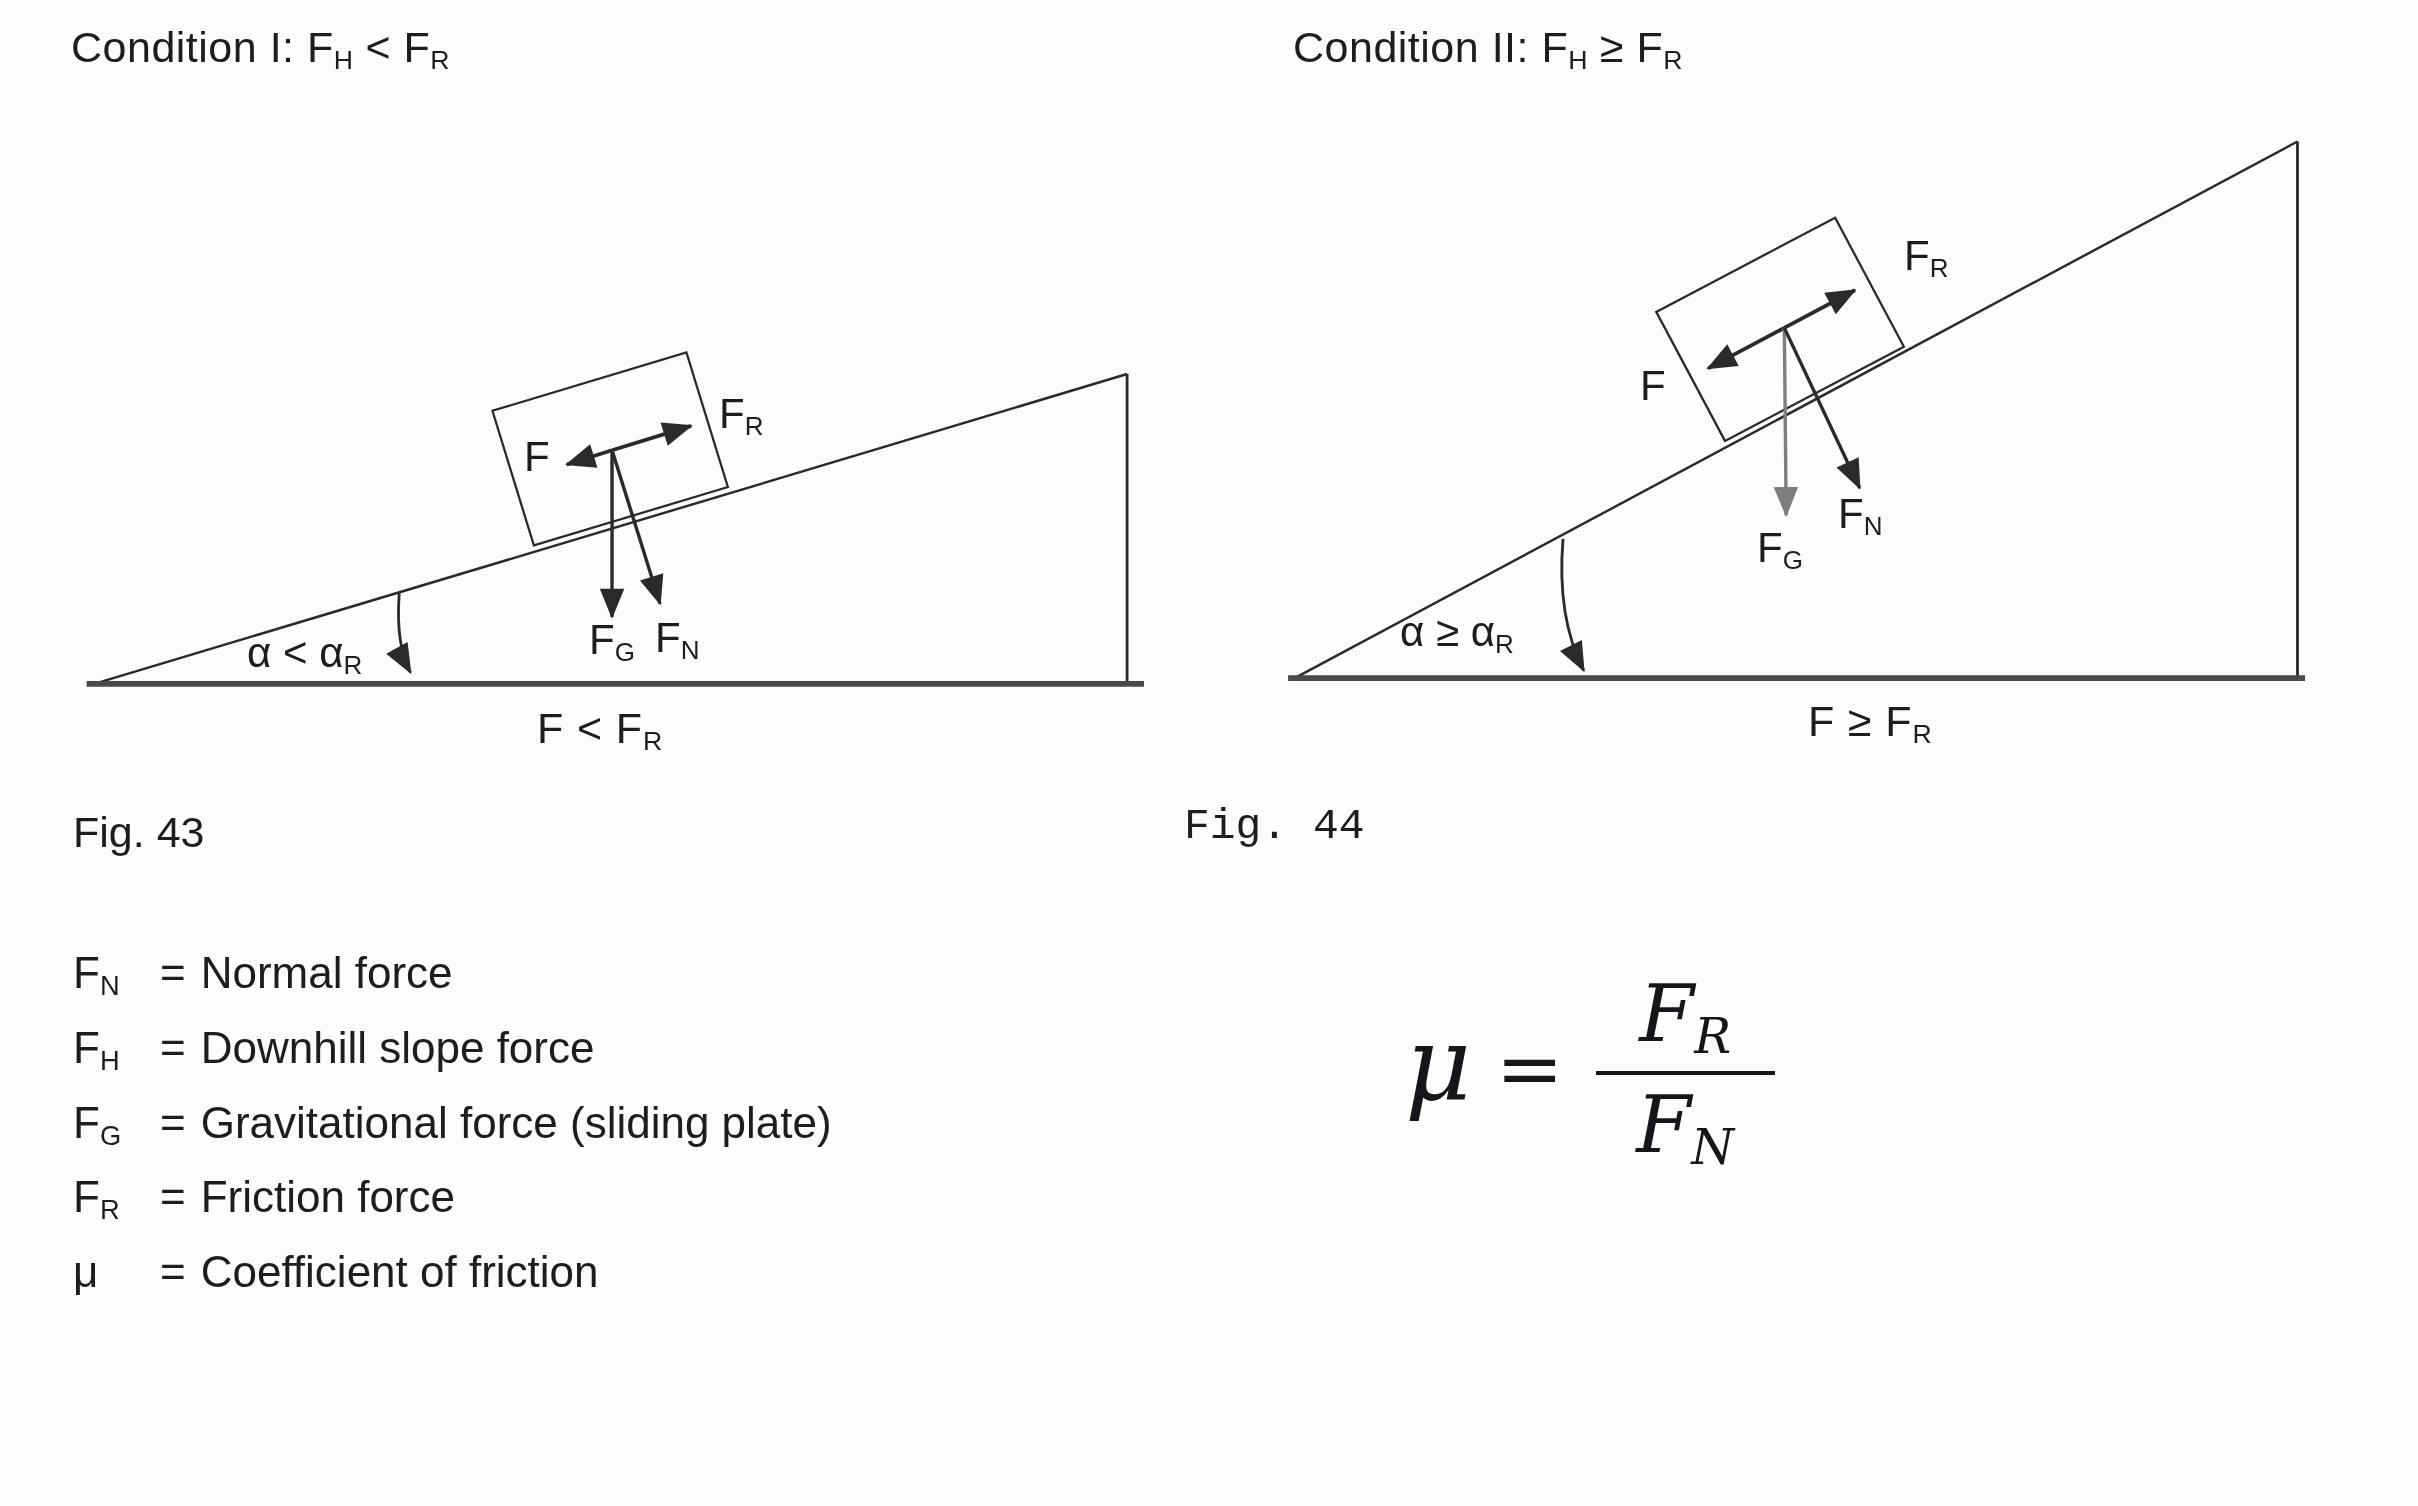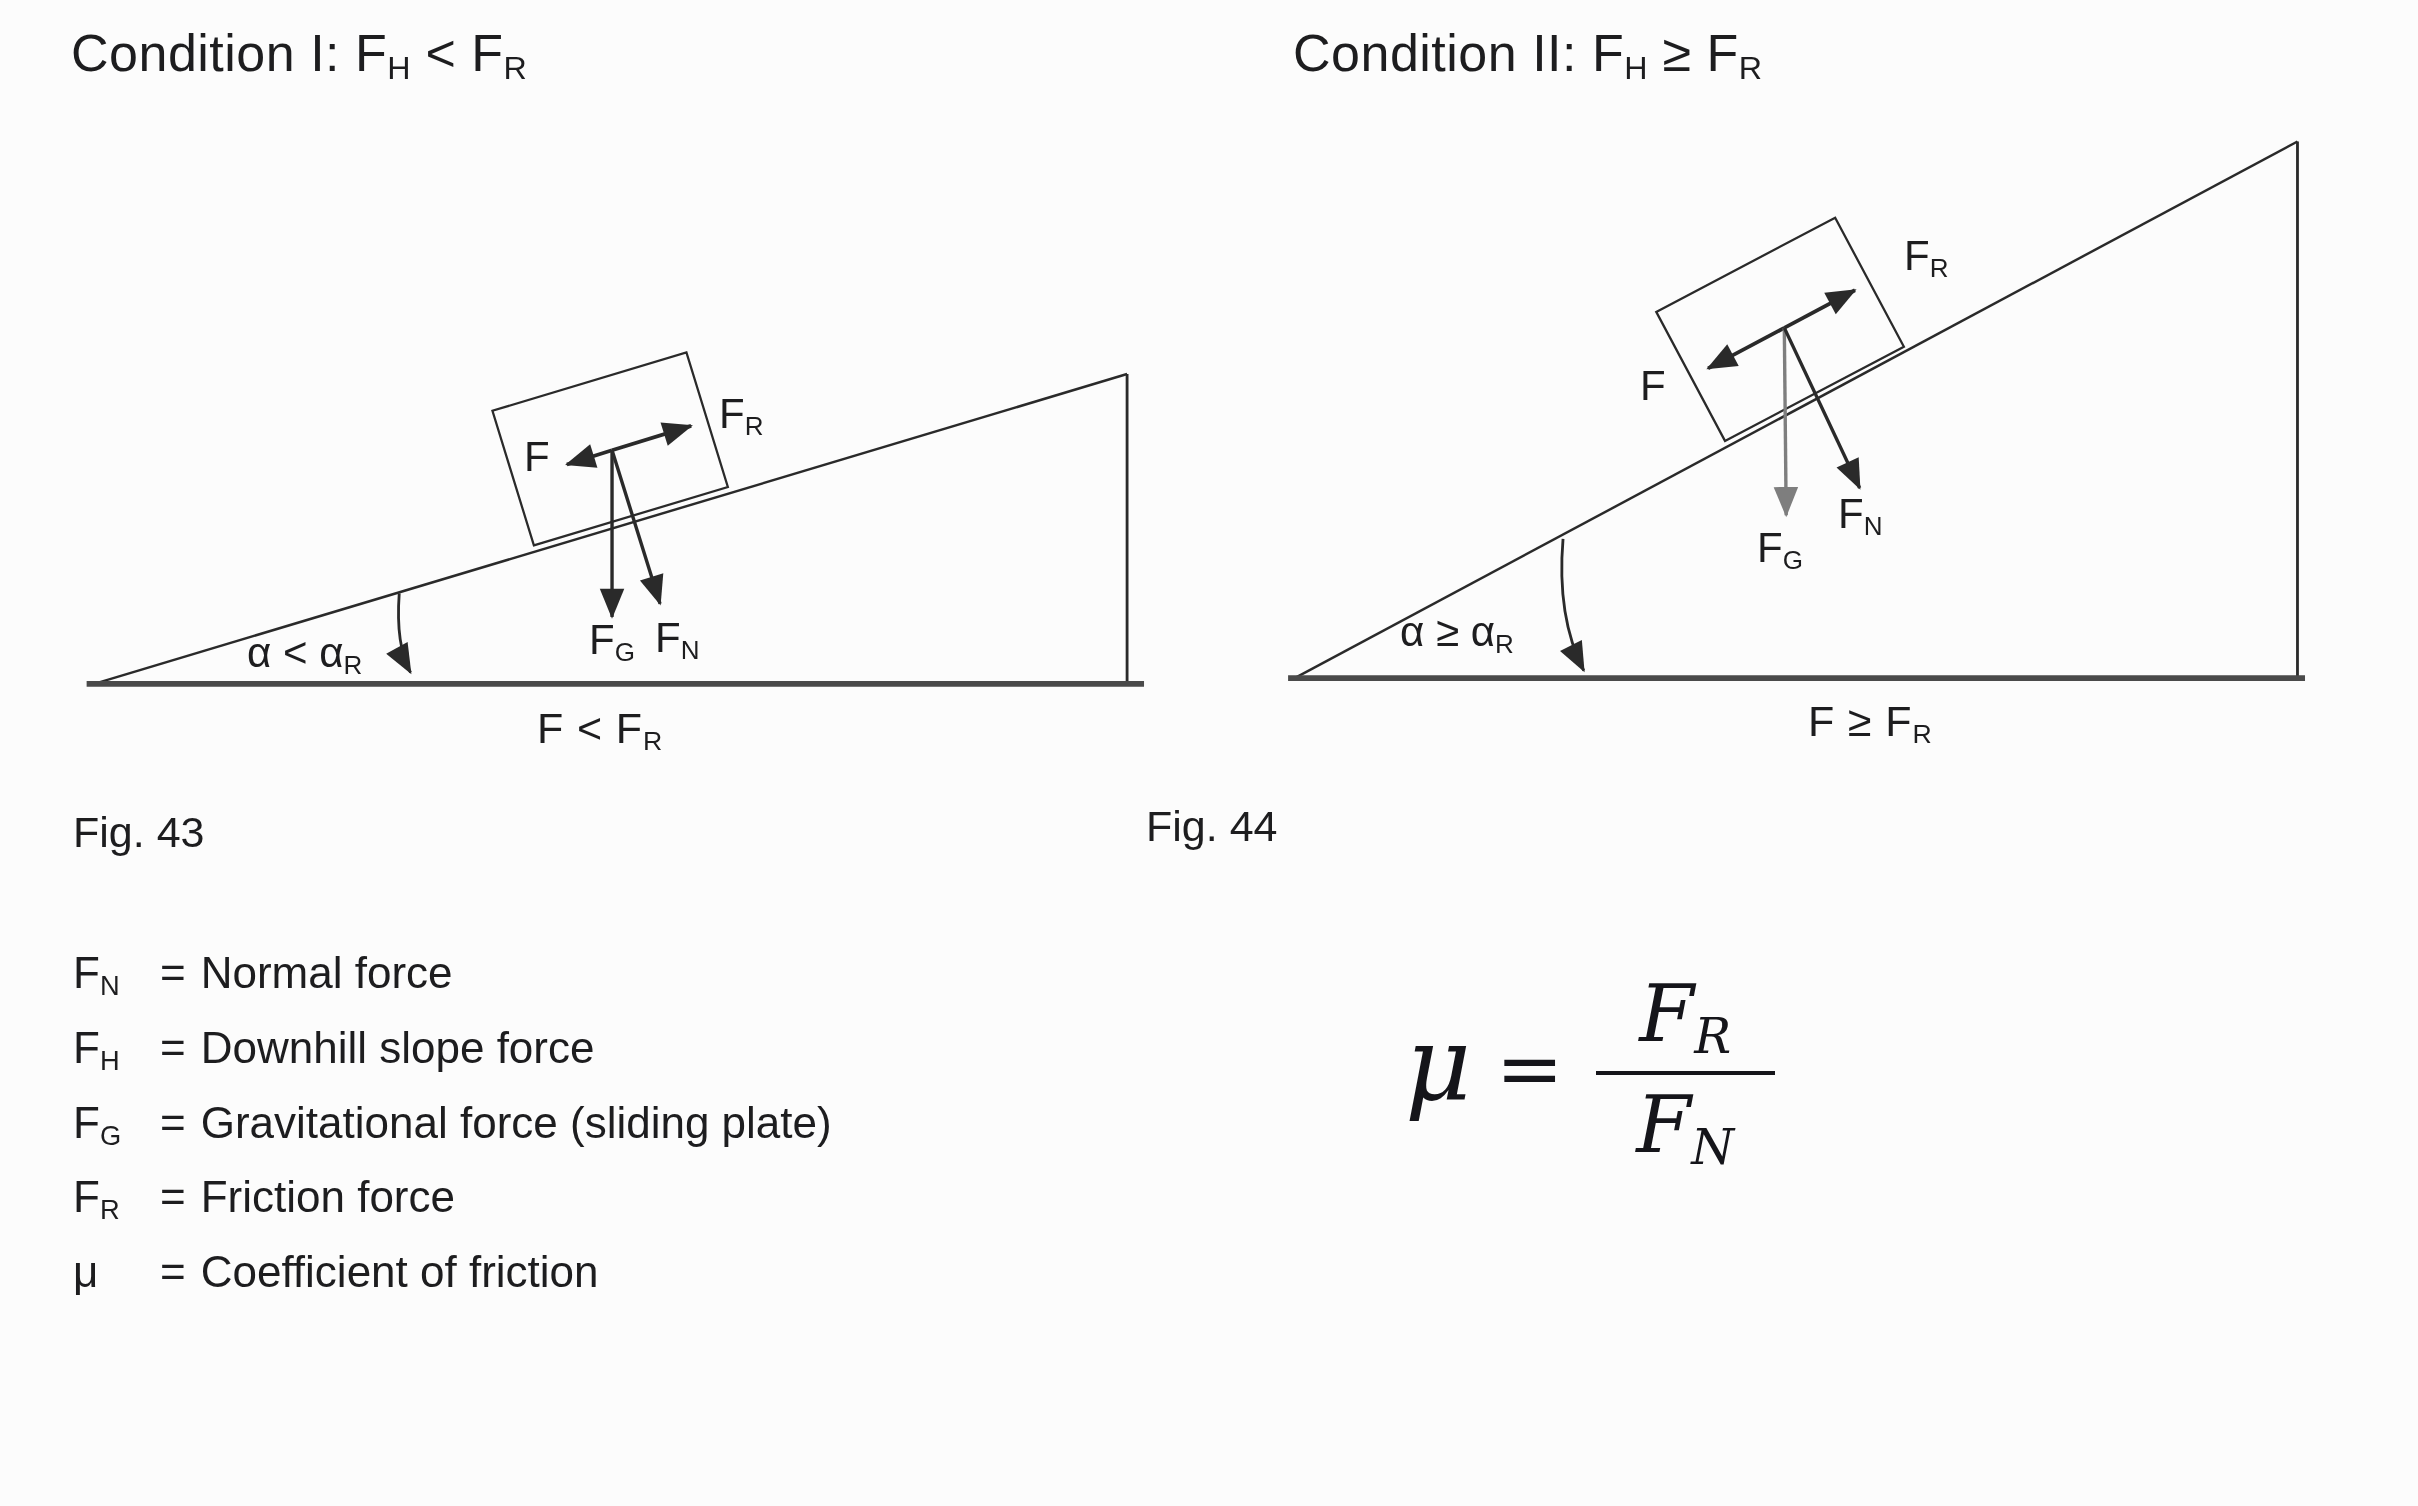--- a/index.html
+++ b/index.html
@@ -10,21 +10,21 @@
     color:#1d1d1f;
     overflow:hidden;
   }
   #canvas{position:relative;width:2418px;height:1507px;background:#fcfcfc;}
   #diagram-svg{position:absolute;left:0;top:0;width:2418px;height:1507px;}
 
   .txt{position:absolute;white-space:nowrap;color:#1d1d1f;}
   sub{font-size:62%;vertical-align:-0.25em;letter-spacing:0;}
   i{font-style:italic;}
 
-  .cond{font-size:52px;letter-spacing:0.5px;}
+  .cond{font-size:43px;letter-spacing:0.5px;}
   .diag-label{font-size:42px;}
   .fig-caption{font-size:43px;}
   .base-cond{font-size:43px;letter-spacing:0.9px;}
 
   
   #legend{position:absolute;left:73px;top:942px;font-size:44px;line-height:62px;}
   .legend-row{display:flex;align-items:baseline;}
   .legend-sym{display:inline-block;width:87px;}
   .legend-eq{display:inline-block;margin-right:15px;}
 
@@ -102,21 +102,21 @@
   <div class="txt diag-label" style="left:237px;top:629px;margin-left:10px;">α &lt; α<sub>R</sub></div>
   <div class="txt base-cond" style="left:537px;top:704px;">F &lt; F<sub>R</sub></div>
   <div class="txt fig-caption" style="left:73px;top:793px;margin-top:15px;">Fig. 43</div>
 
   <div class="txt diag-label" style="left:1904px;top:232px;">F<sub>R</sub></div>
   <div class="txt diag-label" style="left:1640px;top:362px;">F</div>
   <div class="txt diag-label" style="left:1757px;top:524px;">F<sub>G</sub></div>
   <div class="txt diag-label" style="left:1838px;top:490px;">F<sub>N</sub></div>
   <div class="txt diag-label" style="left:1400px;top:608px;">α ≥ α<sub>R</sub></div>
   <div class="txt base-cond" style="left:1808px;top:697px;">F ≥ F<sub>R</sub></div>
-  <div class="txt fig-caption" style="left:1146px;top:802px;">Fig. 44</div>
+  <div class="txt fig-caption" style="left:1184px;top:802px;font-family:Liberation Mono, monospace;">Fig. 44</div>
 
   <div id="legend">
     <div class="legend-row">
       <span class="legend-sym">F<sub>N</sub></span>
         <span class="legend-eq">=</span>
         <span>Normal force</span>
     </div>
     <div class="legend-row">
       <span class="legend-sym">F<sub>H</sub></span>
         <span class="legend-eq">=</span>

